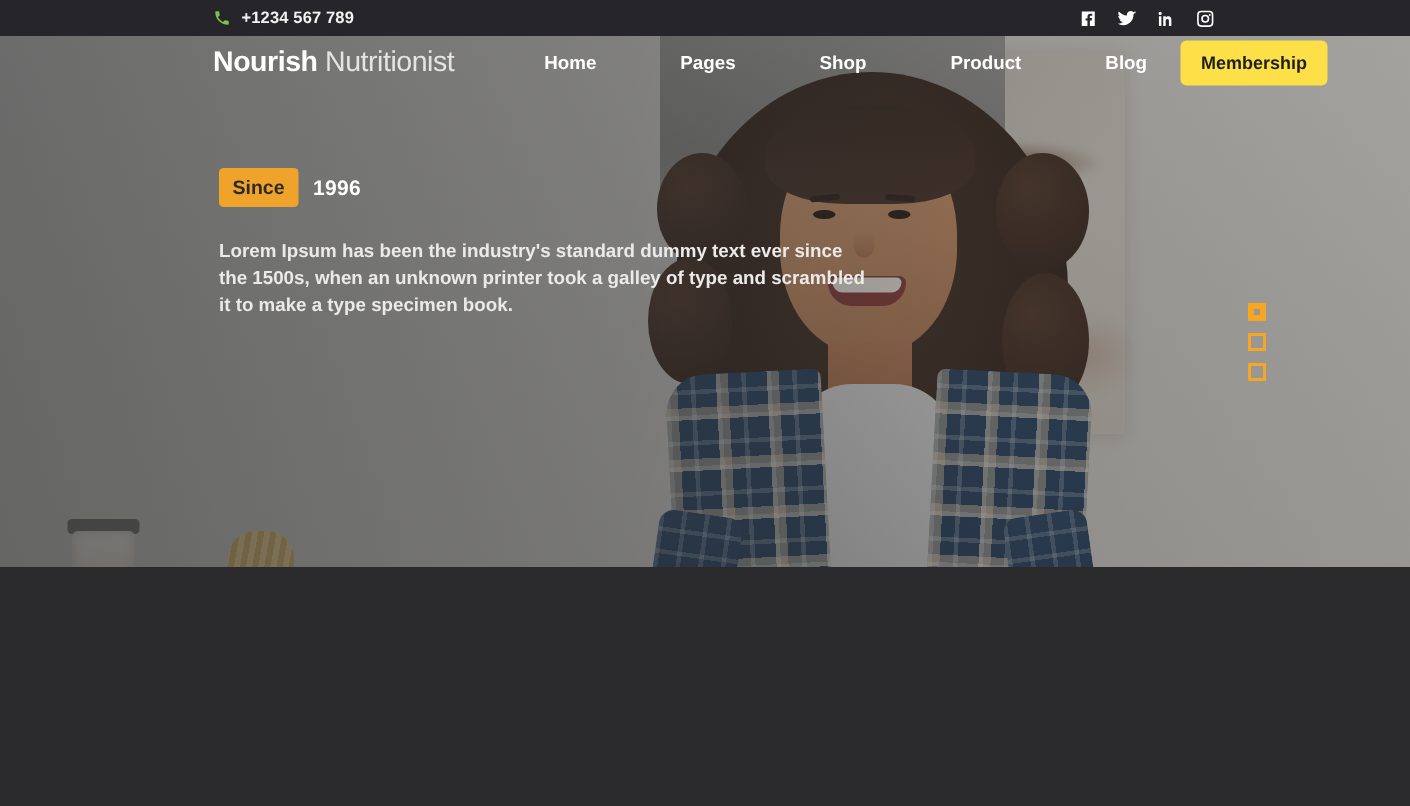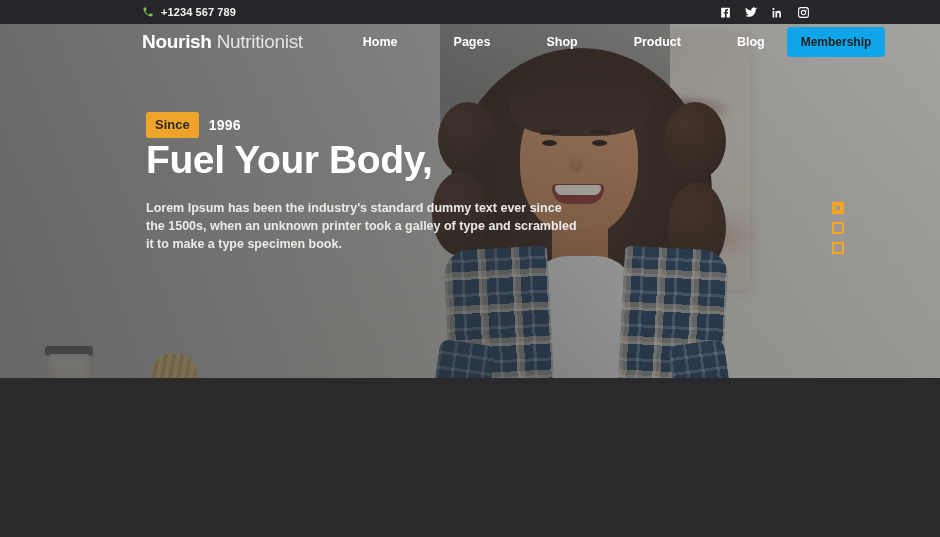--- a/index.html
+++ b/index.html
@@ -203,21 +203,21 @@
                 radial-gradient(circle at 78% 55%, #46851f 0 10px, transparent 11px),
                 radial-gradient(circle at 18% 62%, #4d8c27 0 10px, transparent 11px);
   }
   .banana {
     position:absolute; background: linear-gradient(160deg,#f7de5a,#e8c531 70%,#d3ab22);
     border-radius: 50% 12% 50% 12%;
   }
 
   
   .hero-copy { position:absolute; left:146px; top:112px; width:470px; z-index:20; }
-  .since-row { display:flex; align-items:center; gap:10px; }
+  .since-row { display:flex; align-items:center; gap:10px; margin-bottom:20px; }
   .since-badge {
     background:#f0a32a; color:#2b2b2b;
     font-size:13px; font-weight:bold; line-height:1;
     padding:6px 9px 7px; border-radius:3px;
   }
   .since-year { color:#ffffff; font-size:14px; font-weight:bold; letter-spacing:.2px; }
   .headline {
     font-size:39px; line-height:43px; font-weight:bold;
     letter-spacing:-.4px;
   }
@@ -244,21 +244,21 @@
   .logo { margin-left:142px; font-size:19px; font-weight:bold; letter-spacing:-.3px; white-space:nowrap; }
   .logo .s1 { color:#ffffff; }
   .logo .s2 { color:#e5e5e5; font-weight:normal; }
   .nav-links { display:flex; align-items:center; gap:12px; margin-left:38px; }
   .nav-link {
     color:#ffffff; font-size:12.5px; font-weight:bold;
     text-decoration:none; padding:0 22px; white-space:nowrap; cursor:pointer;
   }
   .membership-btn {
     margin-left:auto; margin-right:126px;
-    background:#0ea5e9; color:#1f1f1f;
+    background:#fde047; color:#1f1f1f;
     font-size:12px; font-weight:bold;
     padding:8px 14px; border:none; border-radius:4px; cursor:pointer;
     font-family:"Liberation Sans", sans-serif;
   }
 
   
   .slider-dots {
     position:absolute; right:96px; top:202px; z-index:25;
     display:flex; flex-direction:column; gap:8px; align-items:center;
   }
@@ -399,21 +399,20 @@
     </div>
     <button class="membership-btn">Membership</button>
   </div>
 
   <div class="hero-copy">
     <div class="since-row">
       <span class="since-badge">Since</span>
       <span class="since-year">1996</span>
     </div>
     <h1 class="headline">
-      <span class="l1">Fuel Your Body,</span>
     </h1>
     <p class="hero-para">Lorem Ipsum has been the industry's standard dummy text ever since the 1500s, when an unknown printer took a galley of type and scrambled it to make a type specimen book.</p>
   </div>
 
   <div class="slider-dots">
     <button class="dot active"></button>
     <button class="dot"></button>
     <button class="dot"></button>
   </div>
 

